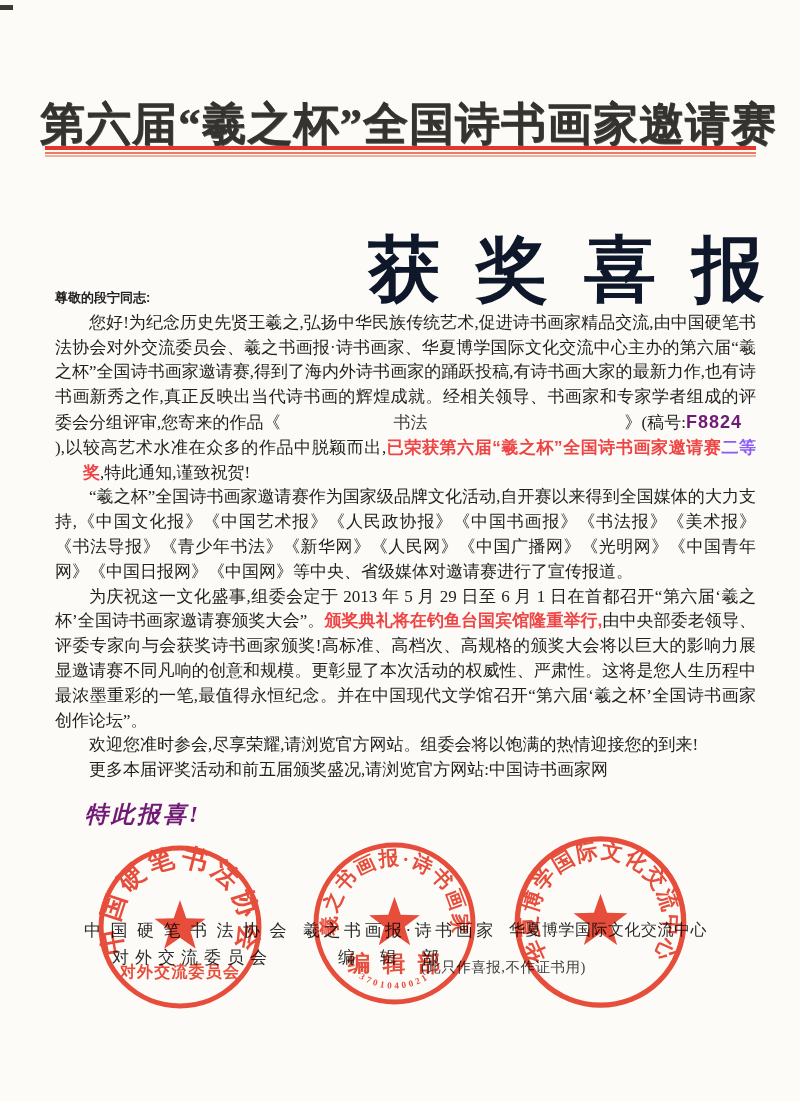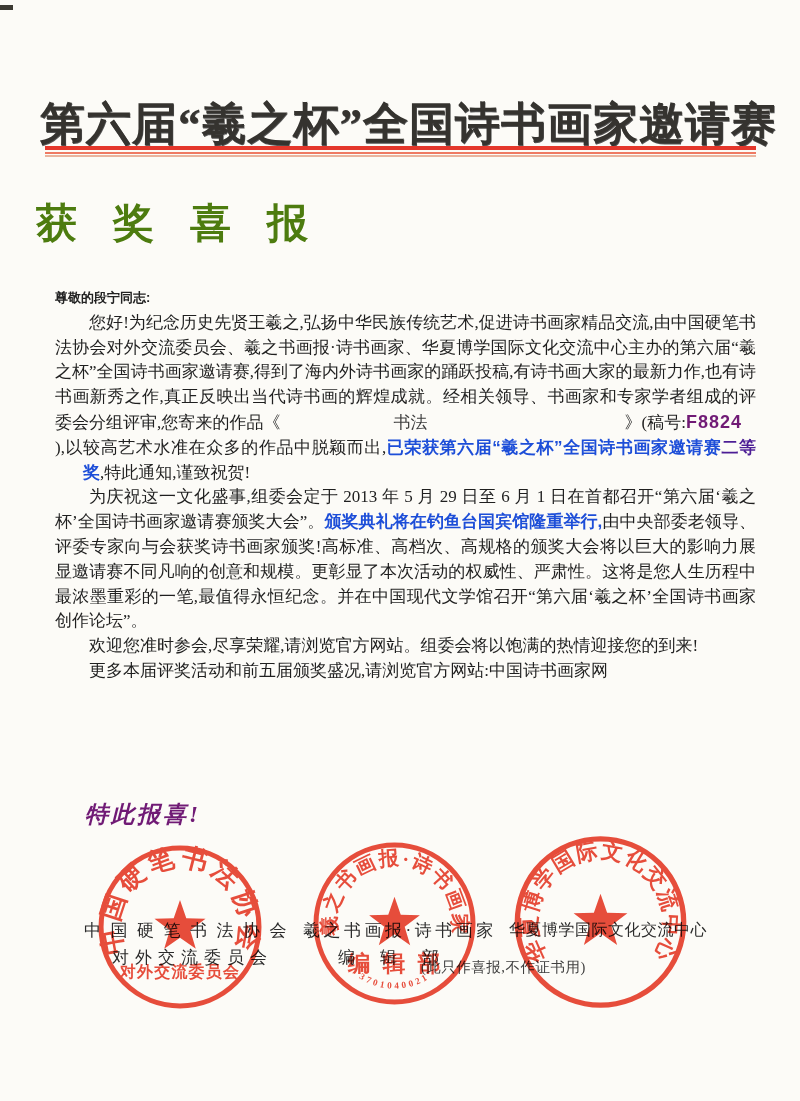--- a/index.html
+++ b/index.html
@@ -24,24 +24,24 @@
     white-space:nowrap;
   }
 
   .rule{position:absolute;left:45px;right:44px;top:146px;}
   .rule .l1{height:4px;background:#e4372b;}
   .rule .l2{margin-top:2px;height:2px;background:#ef7a63;}
   .rule .l3{margin-top:1px;height:2px;background:#e9b49e;}
 
   .banner{
     position:absolute;top:162px;left:0;right:0;
-    text-align:left;
-    font-size:41px;font-weight:900;
+    text-align:right;
+    font-size:72px;font-weight:900;
     letter-spacing:36px;text-indent:36px;
-    color:#4d7c0f;
+    color:#0f172a;
     white-space:nowrap;
   }
 
   .letter{
     position:absolute;top:286px;left:55px;width:701px;
     font-size:17px;line-height:24.8px;
     text-align:justify;
   }
   .letter p{margin:0;}
   .salutation{
@@ -54,25 +54,25 @@
   .g2{width:197px;}
   .g3{width:14px;}
   .g4{width:28px;}
   .work-title{color:#3d3d3d;}
   .mss-no{
     font-family:"Liberation Sans","DejaVu Sans",sans-serif;
     font-weight:700;font-size:18px;color:#701a75;letter-spacing:1px;
   }
   .red-bold{
     font-family:"Liberation Sans","DejaVu Sans",sans-serif;
-    font-weight:700;color:#1d4ed8;
+    font-weight:700;color:#ef4444;
   }
   .grade{
     font-family:"Liberation Sans","DejaVu Sans",sans-serif;
-    font-weight:700;color:#4c1d95;
+    font-weight:700;color:#8b5cf6;
   }
 
   .closing{
     position:absolute;left:85px;top:799px;
     font-size:23px;font-weight:700;font-style:italic;
     color:#701a75;letter-spacing:3px;
   }
 
   .sig{position:absolute;white-space:nowrap;color:#2b2b2b;}
   .org1-l1{left:84px;top:919px;font-size:17px;letter-spacing:9.5px;}
@@ -110,20 +110,21 @@
     <div class="l1"></div>
     <div class="l2"></div>
     <div class="l3"></div>
   </div>
 
   <h2 class="banner">获奖喜报</h2>
 
   <div class="letter">
     <p class="salutation">尊敬的段宁同志:</p>
     <p class="para"><span>您好!为纪念历史先贤王羲之,弘扬中华民族传统艺术,促进诗书画家精品交流,由中国硬笔书法协会对外交流委员会、羲之书画报·诗书画家、华夏博学国际文化交流中心主办的第六届“羲之杯”全国诗书画家邀请赛,得到了海内外诗书画家的踊跃投稿,有诗书画大家的最新力作,也有诗书画新秀之作,真正反映出当代诗书画的辉煌成就。经相关领导、书画家和专家学者组成的评委会分组评审,您寄来的作品《</span><span class="gap g1"></span><span class="work-title">书法</span><span class="gap g2"></span><span>》(稿号:</span><span class="mss-no">F8824</span><span class="gap g3"></span><span>),以较高艺术水准在众多的作品中脱颖而出,</span><span class="red-bold">已荣获第六届“羲之杯”全国诗书画家邀请赛</span><span class="grade">二等</span><span class="gap g4"></span><span class="red-bold">奖</span><span>,特此通知,谨致祝贺!</span></p>
+    <p class="para">“羲之杯”全国诗书画家邀请赛作为国家级品牌文化活动,自开赛以来得到全国媒体的大力支持,《中国文化报》《中国艺术报》《人民政协报》《中国书画报》《书法报》《美术报》《书法导报》《青少年书法》《新华网》《人民网》《中国广播网》《光明网》《中国青年网》《中国日报网》《中国网》等中央、省级媒体对邀请赛进行了宣传报道。</p>
     <p class="para"><span>为庆祝这一文化盛事,组委会定于 2013 年 5 月 29 日至 6 月 1 日在首都召开“第六届‘羲之杯’全国诗书画家邀请赛颁奖大会”。</span><span class="red-bold">颁奖典礼将在钓鱼台国宾馆隆重举行,</span><span>由中央部委老领导、评委专家向与会获奖诗书画家颁奖!高标准、高档次、高规格的颁奖大会将以巨大的影响力展显邀请赛不同凡响的创意和规模。更彰显了本次活动的权威性、严肃性。这将是您人生历程中最浓墨重彩的一笔,最值得永恒纪念。并在中国现代文学馆召开“第六届‘羲之杯’全国诗书画家创作论坛”。</span></p>
     <p class="para">欢迎您准时参会,尽享荣耀,请浏览官方网站。组委会将以饱满的热情迎接您的到来!</p>
     <p class="para">更多本届评奖活动和前五届颁奖盛况,请浏览官方网站:中国诗书画家网</p>
   </div>
 
   <div class="closing">特此报喜!</div>
 
   <div class="sig org1-l1">中国硬笔书法协会</div>
   <div class="sig org2-l1">羲之书画报·诗书画家</div>
   <div class="sig org3-l1">华夏博学国际文化交流中心</div>

